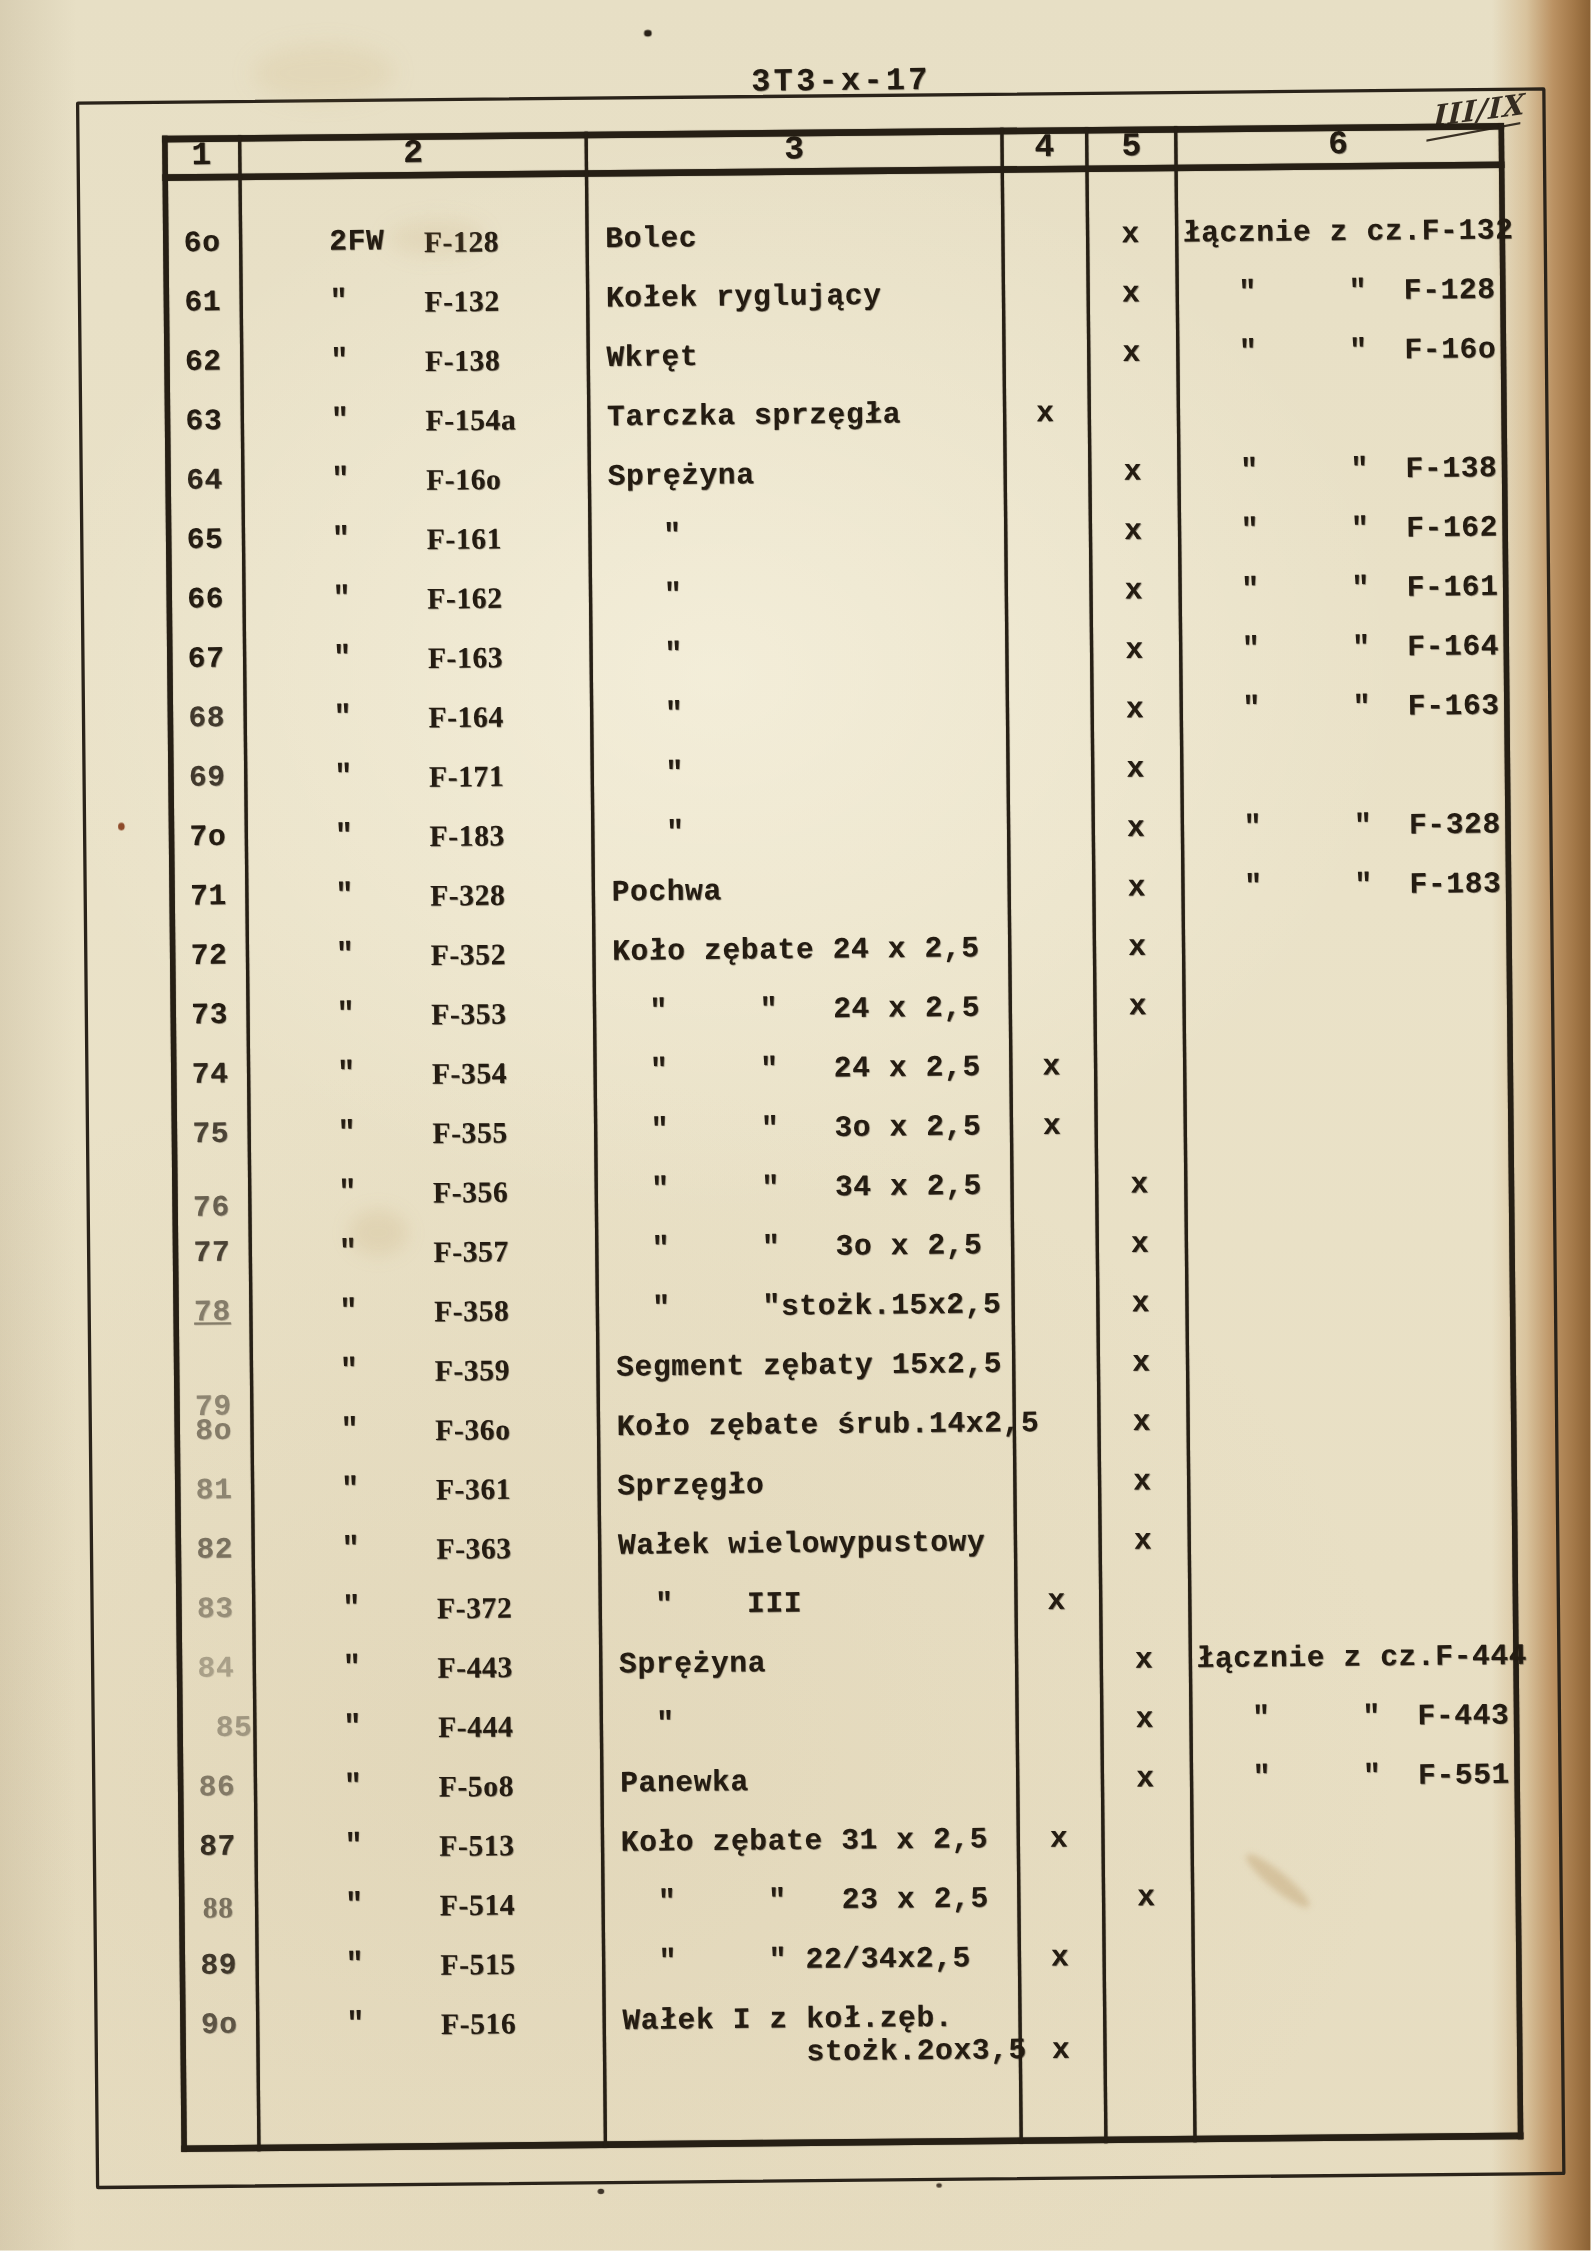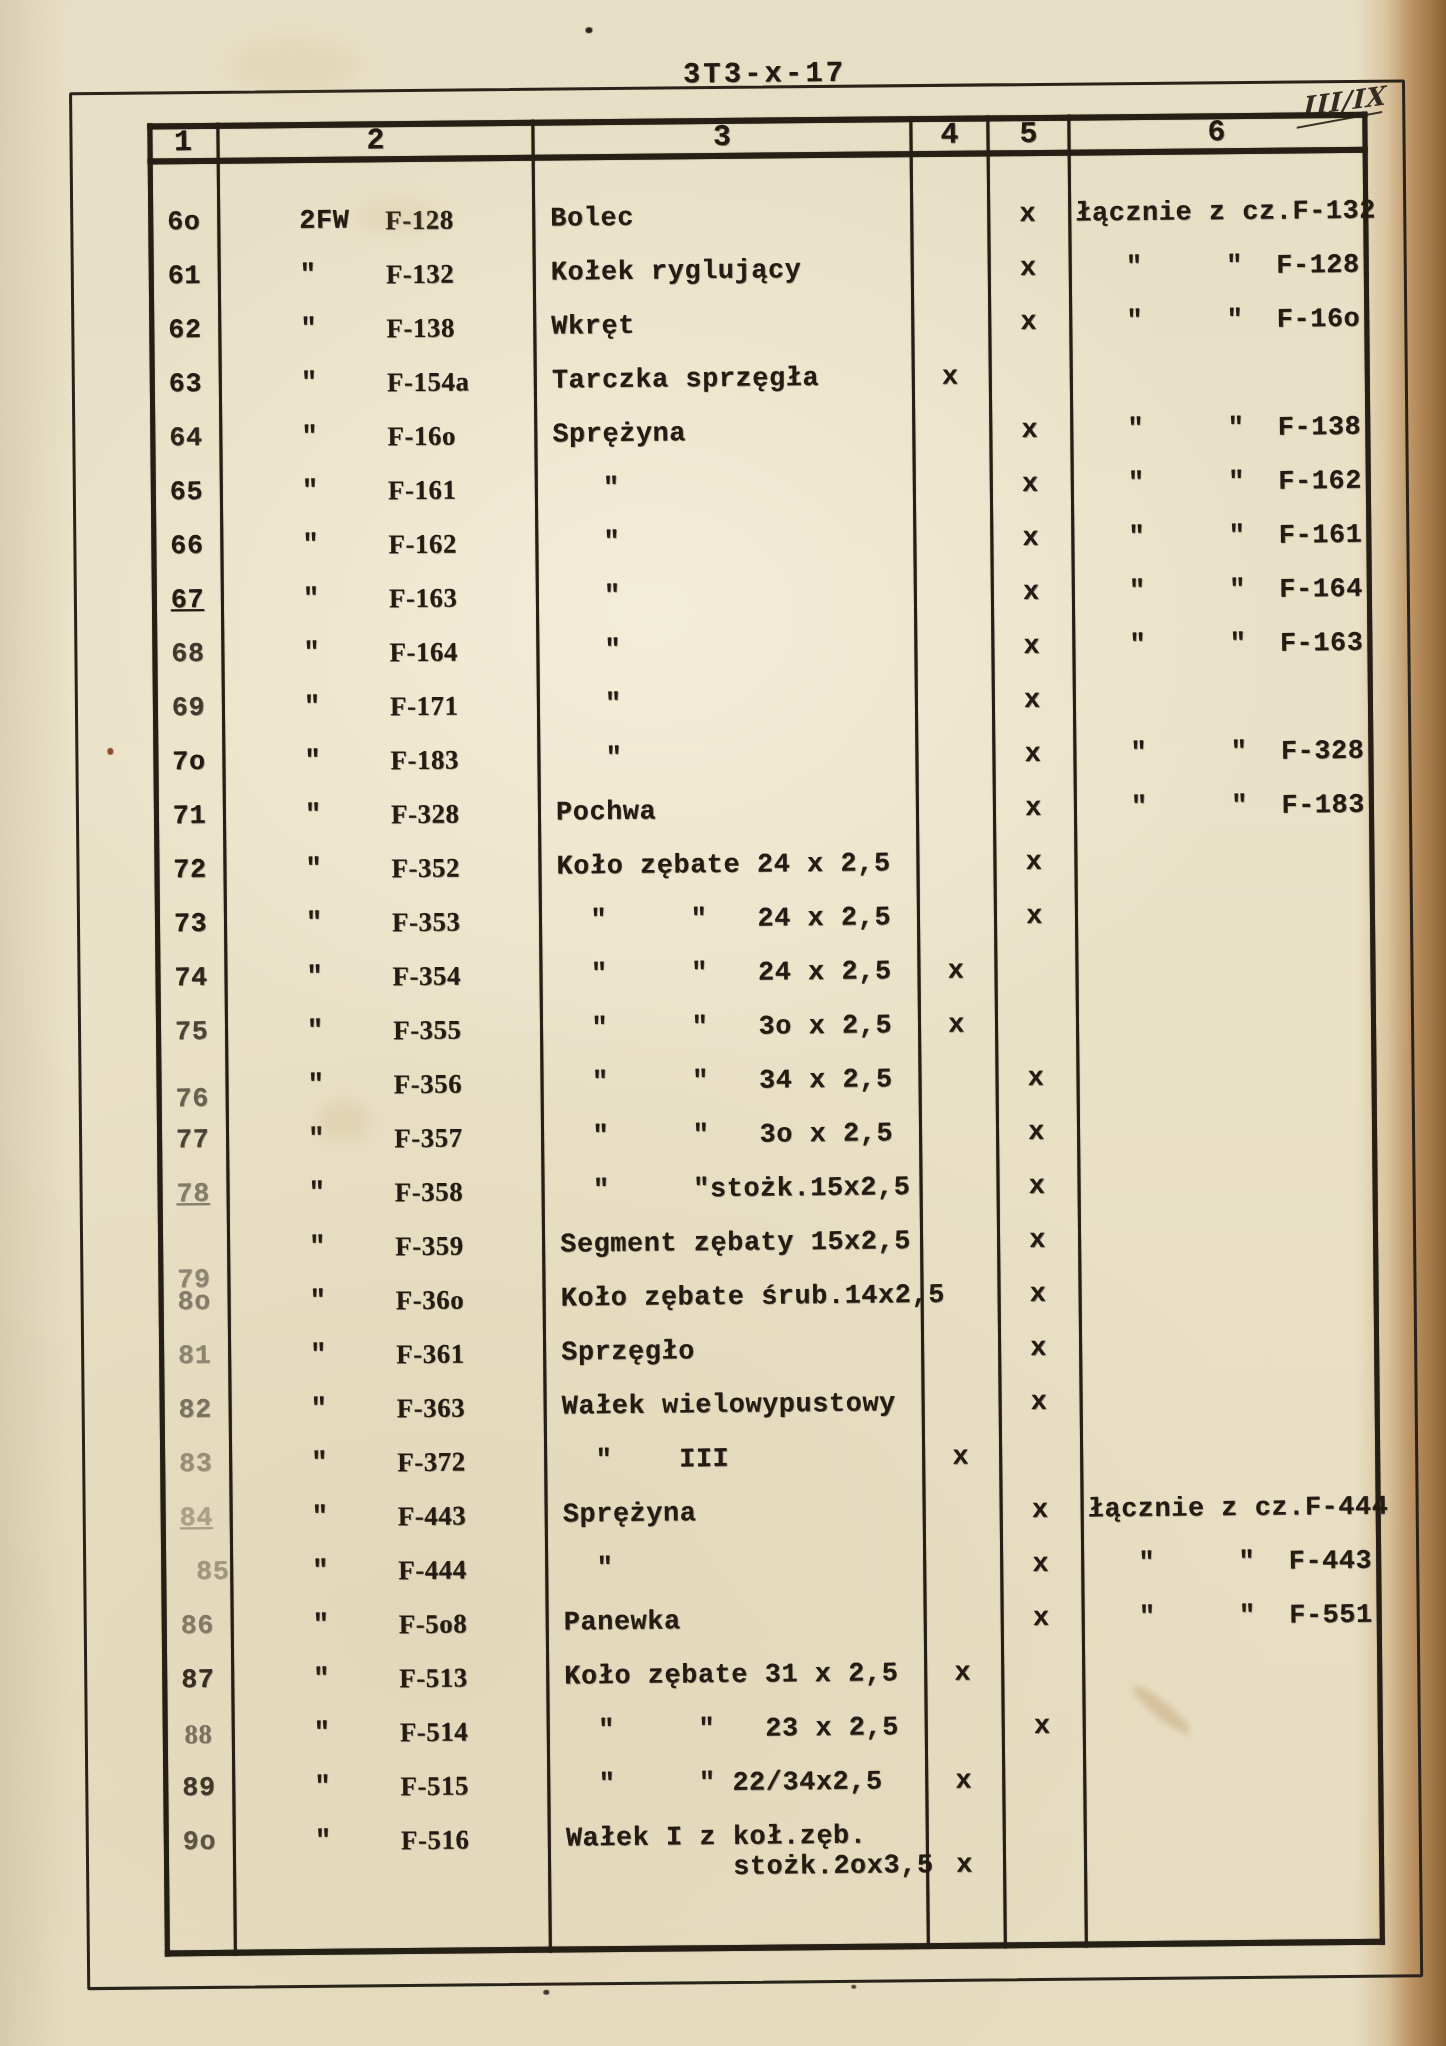--- a/index.html
+++ b/index.html
@@ -171,21 +171,21 @@
     <span class="c c1" style="opacity: 1;">66</span>
     <span class="c c2a">"</span>
     <span class="c c2b">F-162</span>
     <span class="c c3">   "</span>
 
     <span class="c c4"></span>
     <span class="c c5">x</span>
     <span class="c c6">   "     "  F-161</span>
   </div>
         <div class="row" style="top: 580px;">
-    <span class="c c1" style="opacity: 1; text-decoration: underline;">67</span>
+    <span class="c c1" style="opacity: 1;">67</span>
     <span class="c c2a">"</span>
     <span class="c c2b">F-163</span>
     <span class="c c3">   "</span>
 
     <span class="c c4"></span>
     <span class="c c5">x</span>
     <span class="c c6">   "     "  F-164</span>
   </div>
         <div class="row" style="top: 634px;">
     <span class="c c1" style="opacity: 0.85;">68</span>
@@ -341,21 +341,21 @@
     <span class="c c1" style="opacity: 0.4;">83</span>
     <span class="c c2a">"</span>
     <span class="c c2b">F-372</span>
     <span class="c c3">  "    III</span>
 
     <span class="c c4">x</span>
     <span class="c c5"></span>
     <span class="c c6"></span>
   </div>
         <div class="row" style="top: 1498px;">
-    <span class="c c1" style="opacity: 0.3; text-decoration: underline;">84</span>
+    <span class="c c1" style="opacity: 0.3;">84</span>
     <span class="c c2a">"</span>
     <span class="c c2b">F-443</span>
     <span class="c c3">Sprężyna</span>
 
     <span class="c c4"></span>
     <span class="c c5">x</span>
     <span class="c c6">łącznie z cz.F-444</span>
   </div>
         <div class="row" style="top: 1552px;">
     <span class="c c1" style="opacity: 0.35; margin-left: 16px;">85</span>

